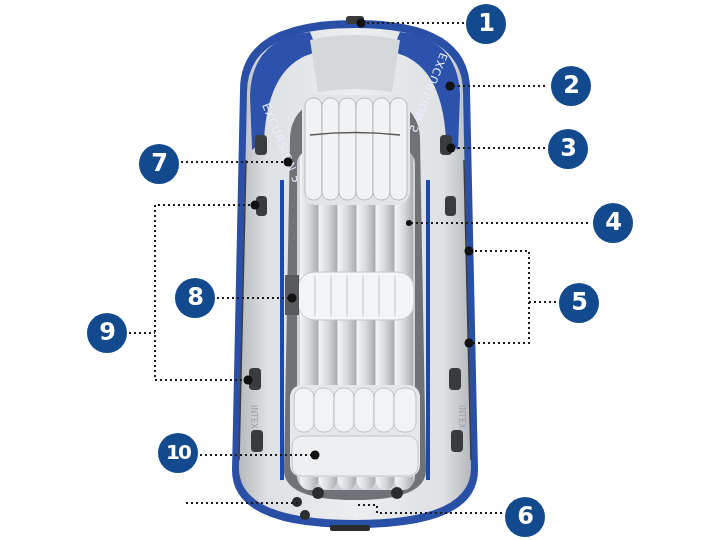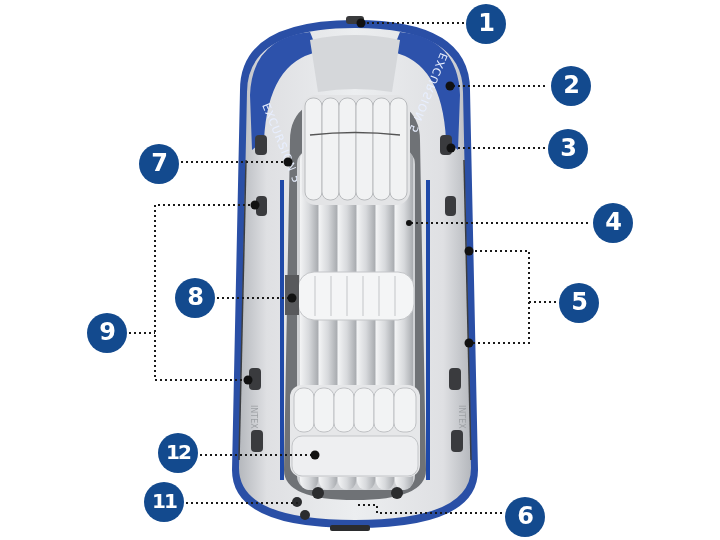--- a/index.html
+++ b/index.html
@@ -186,18 +186,15 @@
   <div class="badge" style="left:139px;top:144px">
       <span>7</span>
     </div>
   <div class="badge" style="left:175px;top:278px">
       <span>8</span>
     </div>
   <div class="badge" style="left:87px;top:313px">
       <span>9</span>
     </div>
   <div class="badge two" style="left:158px;top:433px">
-      <span>12</span>
-    </div>
-  <div class="badge two" style="left:144px;top:482px">
-      <span>11</span>
+      <span>10</span>
     </div>
 </div>
 
 </body></html>

